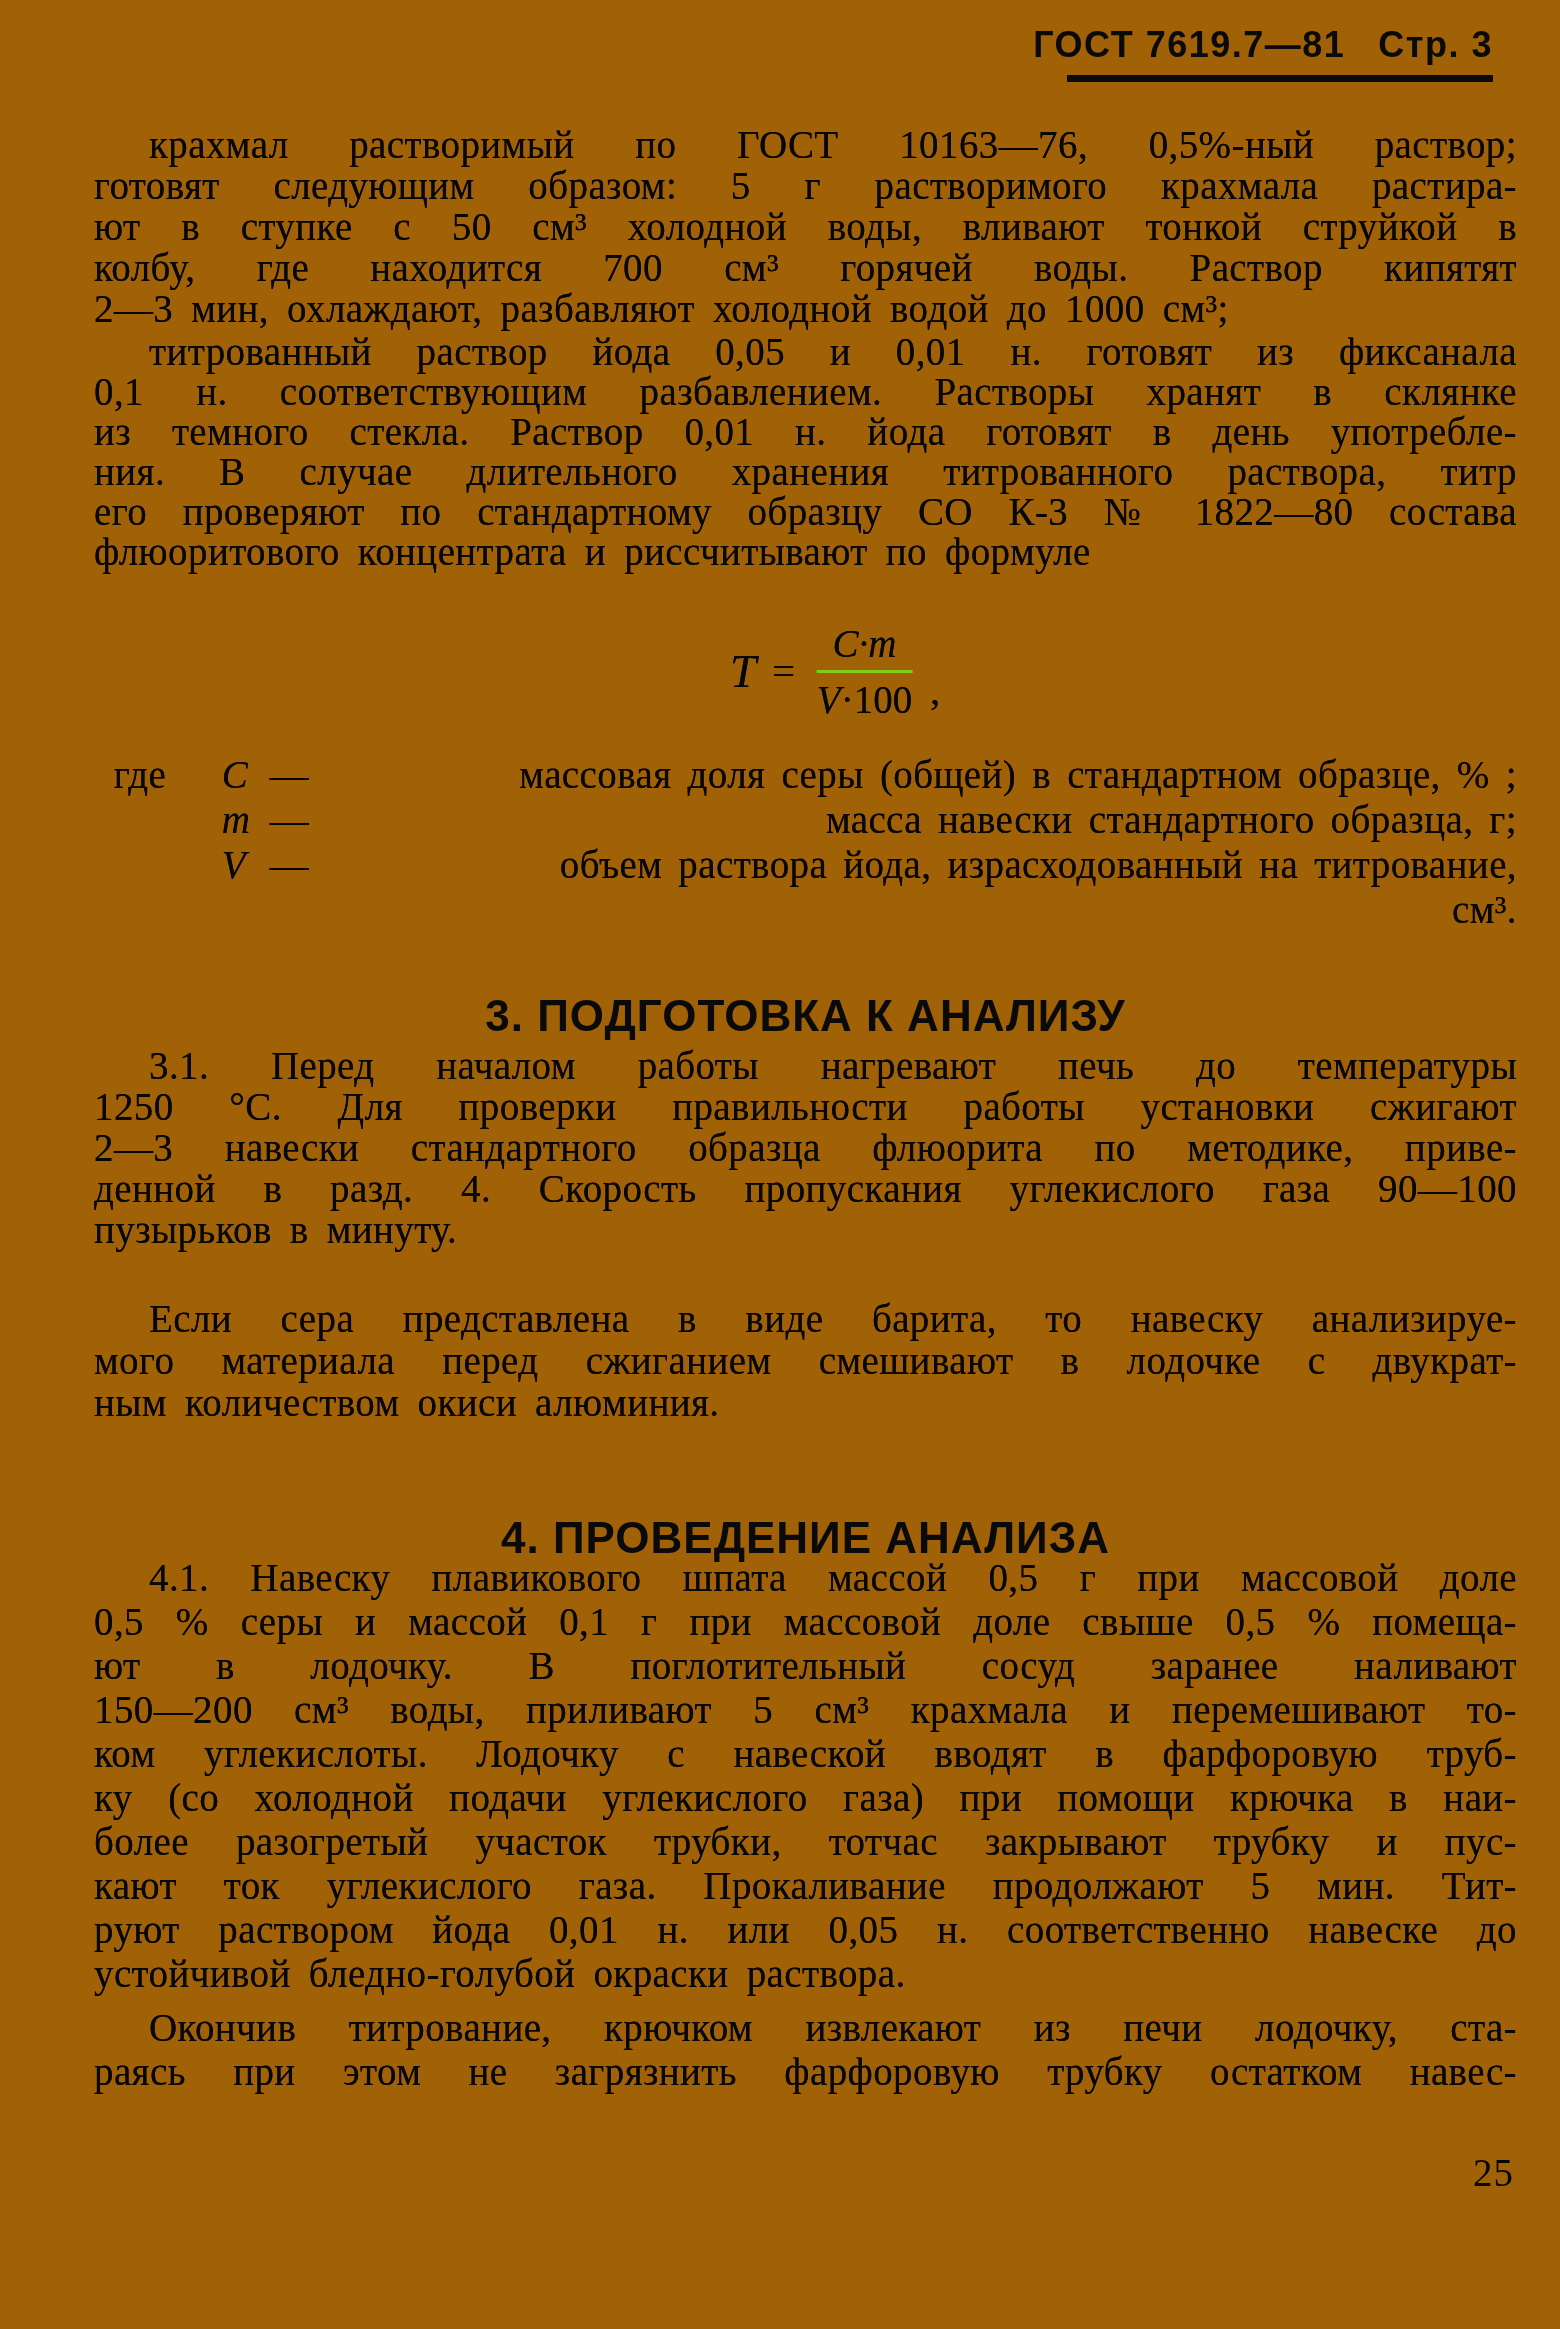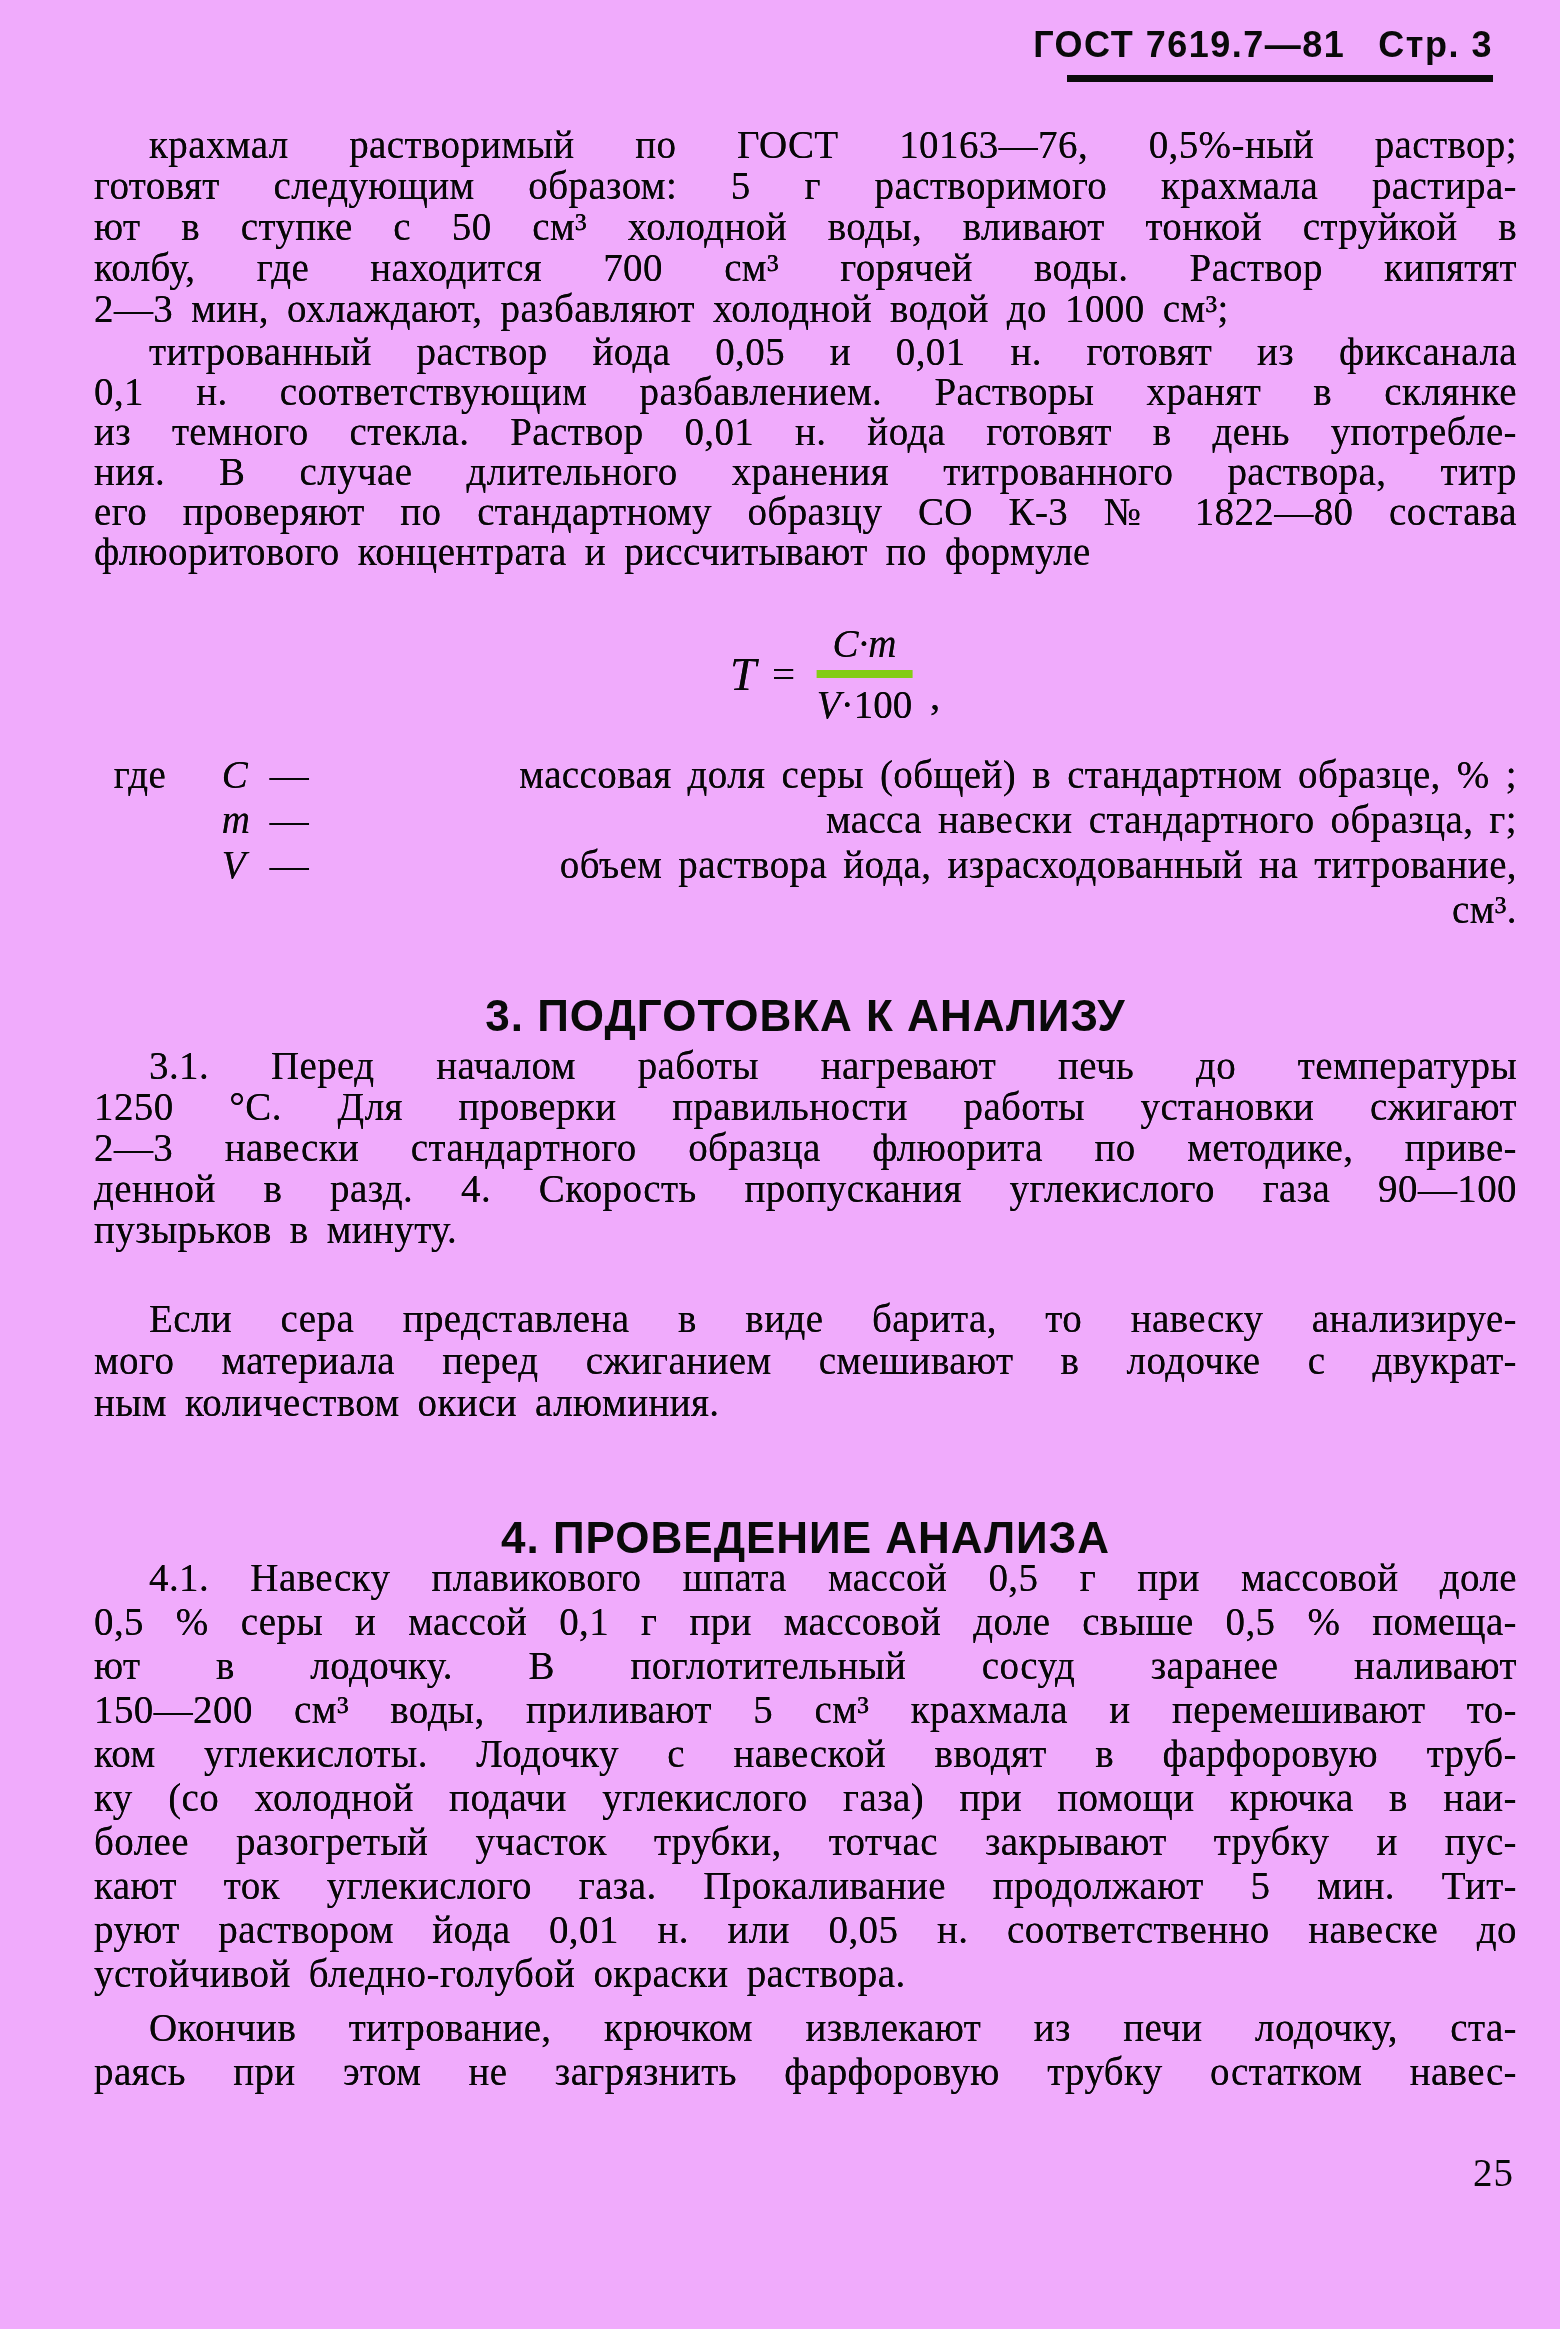--- a/index.html
+++ b/index.html
@@ -6,21 +6,21 @@
   body {
     width: 1560px; height: 2330px;
     background: #fdfdfc;
     position: relative;
     font-family: "Liberation Serif", "DejaVu Serif", serif;
     color: #070707;
     overflow: hidden;
   }
   .page {
     position: absolute; inset: 0;
-    background: #f0abfc;
+    background: #a16207;
   }
   
   .doc-header {
     position: absolute;
     top: 23.6px; right: 67px;
     text-align: right;
     font-family: "Liberation Sans", "DejaVu Sans", sans-serif;
     font-weight: bold;
     font-size: 36px;
     letter-spacing: 1.5px;
@@ -65,21 +65,21 @@
     transform: translateX(29.6px);
     font-style: italic;
     font-size: 41px;
   }
   .f-var { font-size: 47px; font-style: italic; }
   .f-eq { margin: 0 21.7px 0 15.8px; font-style: normal; }
   .frac { display: inline-block; text-align: center; vertical-align: middle; }
   .frac .num {
     display: block;
     padding: 0 15.8px 3.9px;
-    border-bottom: 8px solid #84cc16;
+    border-bottom: 3px solid #84cc16;
     font-size: 39px;
   }
   .frac .den { display: block; padding-top: 3.9px; font-size: 39px; }
   .den-rest { font-style: normal; }
   .f-comma { align-self: flex-end; font-style: normal; margin-left: 17.7px; padding-bottom: 7.9px; }
   
   #defs { top: 752px; }
   .def-row {
     display: grid;
     grid-template-columns: 116px 51px 57px 1fr;

